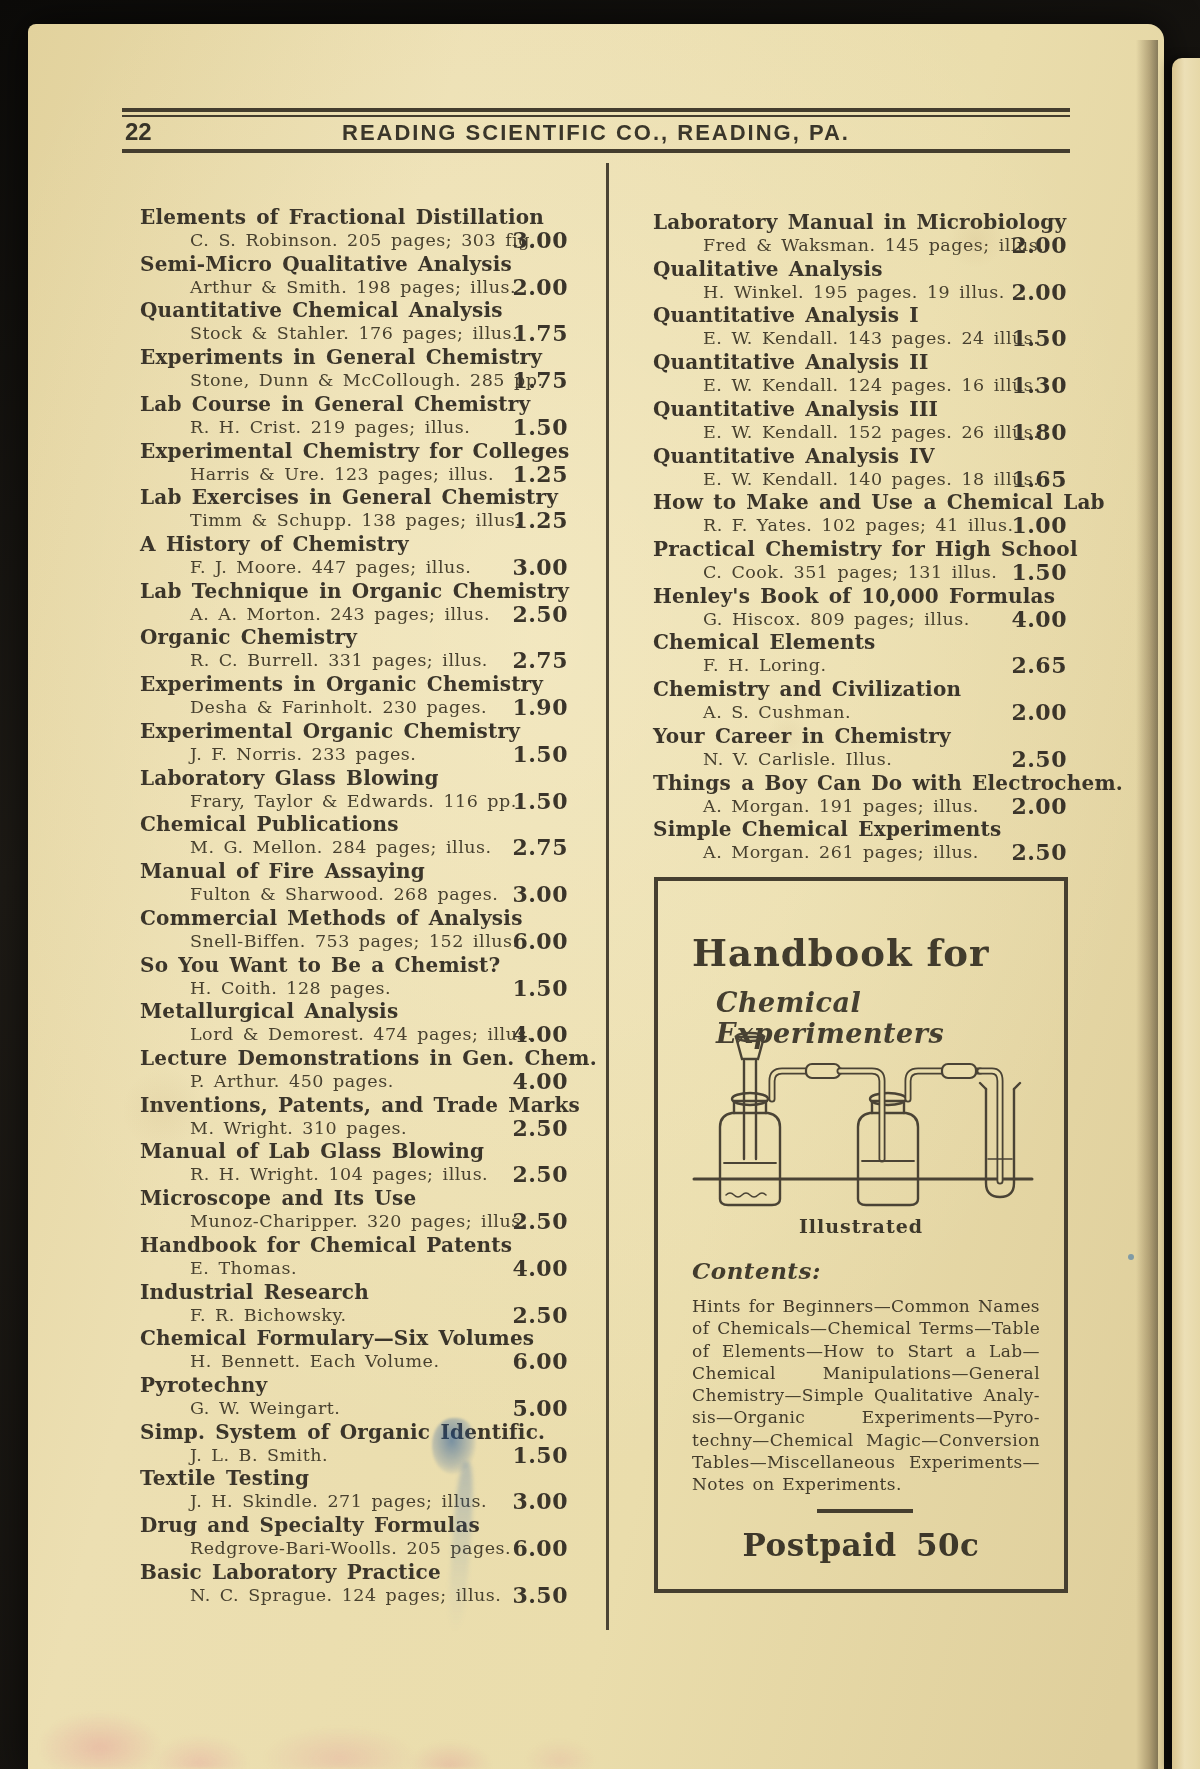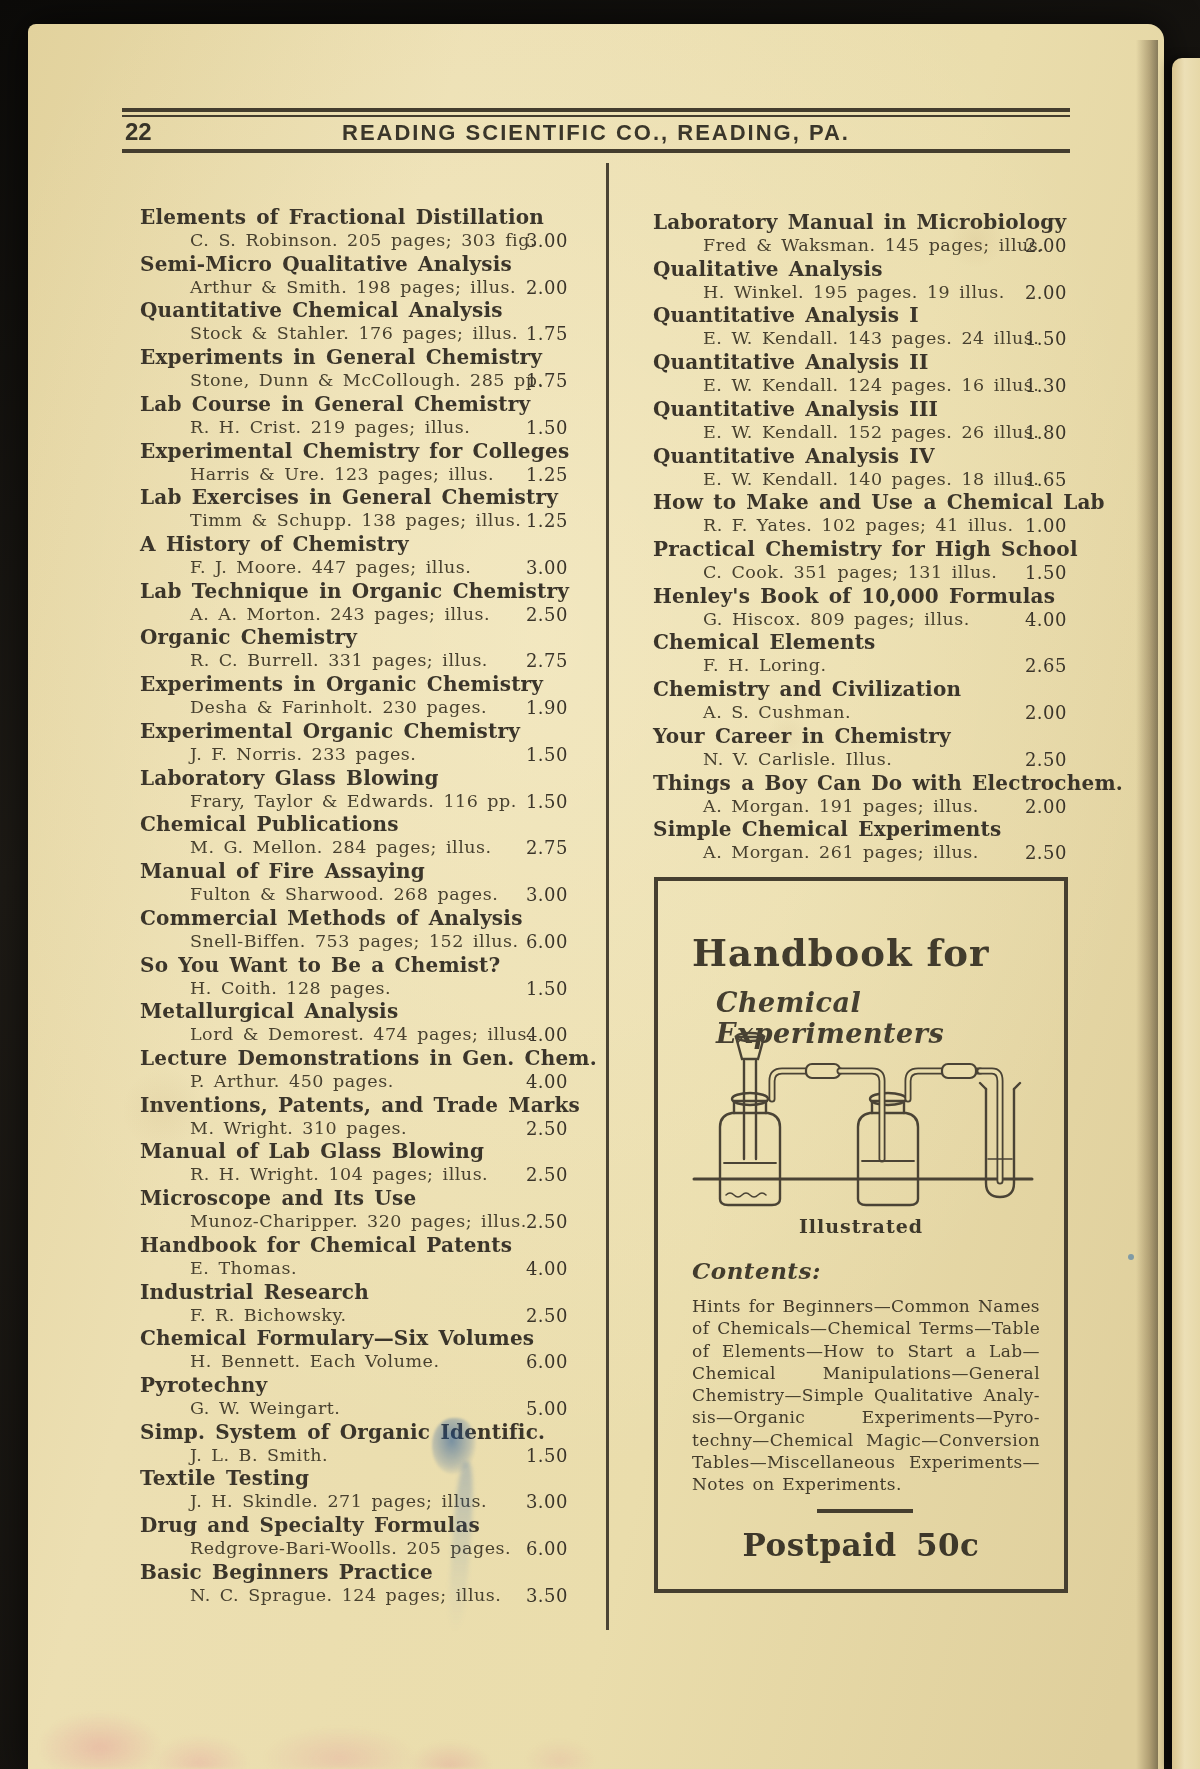--- a/index.html
+++ b/index.html
@@ -32,22 +32,22 @@
   
   #col-divider{position:absolute;left:606px;top:163px;width:3px;height:1467px;background:#4b4434;}
   .book-list{position:absolute;}
   #left-books{left:140px;top:206px;width:428px;}
   #right-books{left:653px;top:211px;width:414px;}
   .entry{position:relative;height:46.73px;}
   .b-title{font-size:20px;line-height:23px;font-weight:700;color:#3b352a;
         word-spacing:3px;letter-spacing:.2px;white-space:nowrap;}
   .b-detail{font-size:17.5px;line-height:23px;color:#48412f;padding-left:50px;
         letter-spacing:.5px;word-spacing:3px;white-space:nowrap;}
-  .b-price{position:absolute;right:0;top:23px;font-size:18px;line-height:23px;
-        font-weight:400;color:#3b352a;letter-spacing:.5px;background:transparent;}
+  .b-price{position:absolute;right:0;top:23px;font-size:22px;line-height:23px;
+        font-weight:700;color:#3b352a;letter-spacing:.5px;background:transparent;}
   
   #ad-box{position:absolute;left:654px;top:877px;width:414px;height:716px;
         border:4px solid #463f30;box-sizing:border-box;}
   #ad-title1{position:absolute;left:34px;top:50px;font-size:37px;font-weight:700;
         color:#423c2d;letter-spacing:1px;}
   #ad-title2{position:absolute;left:58px;top:106px;font-size:27px;font-weight:700;
         font-style:italic;color:#453f30;letter-spacing:.5px;}
   #ad-illustration{position:absolute;left:22px;top:150px;}
   #ad-caption{position:absolute;left:0;top:334px;width:100%;text-align:center;
         font-size:19px;font-weight:700;color:#3e382a;letter-spacing:1px;}
@@ -271,21 +271,21 @@
         <div class="b-price">3.00</div>
       </div>
 
       <div class="entry">
         <div class="b-title">Drug and Specialty Formulas</div>
         <div class="b-detail">Redgrove-Bari-Woolls.  205 pages.</div>
         <div class="b-price">6.00</div>
       </div>
 
       <div class="entry">
-        <div class="b-title">Basic Beginners Practice</div>
+        <div class="b-title">Basic Laboratory Practice</div>
         <div class="b-detail">N. C. Sprague.  124 pages; illus.</div>
         <div class="b-price">3.50</div>
       </div>
     </div>
 
   <div id="right-books" class="book-list">
 
       <div class="entry">
         <div class="b-title">Laboratory Manual in Microbiology</div>
         <div class="b-detail">Fred &amp; Waksman.  145 pages; illus.</div>

